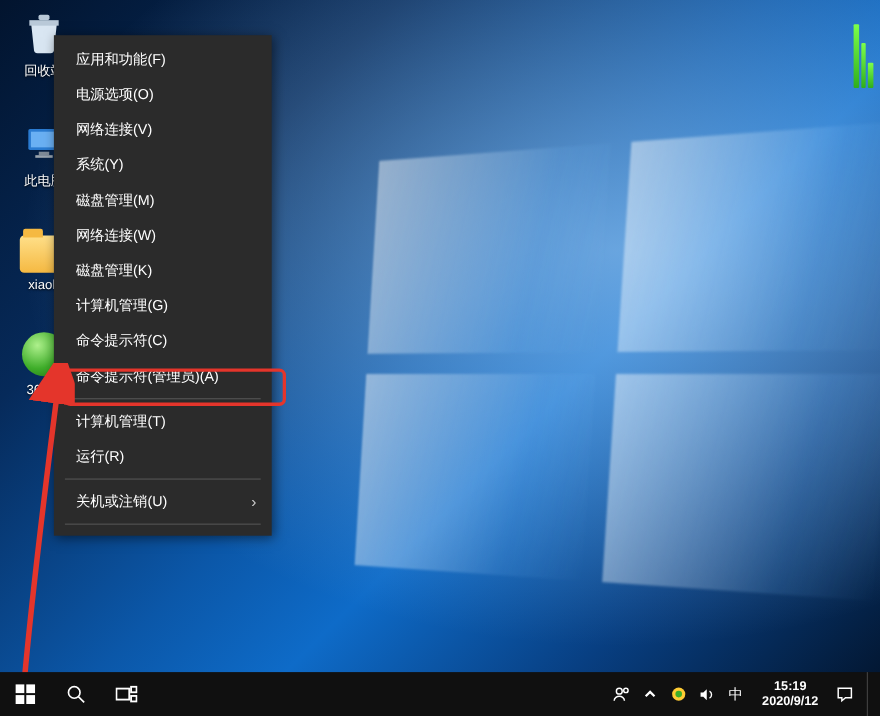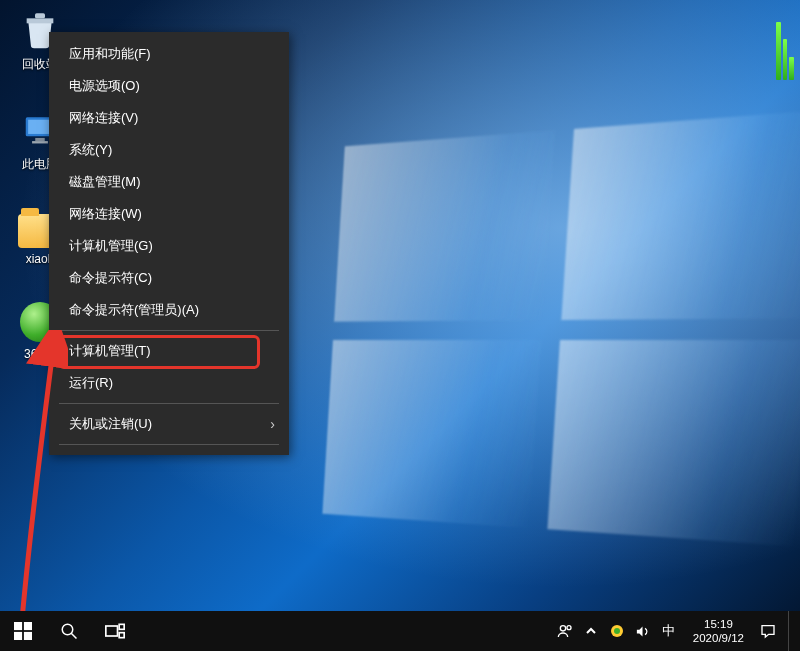--- a/index.html
+++ b/index.html
@@ -33,21 +33,21 @@
   .recycle .glyph svg { width: 40px; height: 40px; }
   .pc .glyph svg { width: 38px; height: 38px; }
   .folder .glyph { background: linear-gradient(#ffe08a,#f5b942); border-radius:4px; height:34px; margin-top:6px; position:relative; }
   .folder .glyph::before { content:""; position:absolute; left:3px; top:-6px; width:18px; height:8px; background:#f5b942; border-radius:2px 2px 0 0; }
   .greenball .glyph { background: radial-gradient(circle at 35% 30%, #aef08c, #3fae2a 55%, #1e6b12); border-radius:50%; width:40px; height:40px; }
 
   
   .ctxmenu {
     position: absolute;
     left: 49px; top: 32px;
-    width: 240px;
+    width: 198px;
     background: #2b2b2b;
     color: #fff;
     font-size: 13px;
     padding: 6px 0;
     box-shadow: 2px 2px 10px rgba(0,0,0,0.5);
   }
   .ctxmenu .item {
     padding: 8px 14px 8px 20px;
     line-height: 16px;
     display:flex; align-items:center; justify-content:space-between;
@@ -75,21 +75,21 @@
   .taskbar {
     position:absolute; left:0; bottom:0; width:100%; height:40px;
     background:#101010; color:#fff;
     display:flex; align-items:center; justify-content:space-between;
     padding: 0 6px 0 0;
   }
   .taskbar .left { display:flex; align-items:center; height:100%; }
   .taskbar .tbtn { width:46px; height:100%; display:flex; align-items:center; justify-content:center; }
   .taskbar .right { display:flex; align-items:center; gap:6px; height:100%; }
   .tray-icon { width:20px; height:40px; display:flex; align-items:center; justify-content:center; font-size:13px; }
-  .clock { text-align:center; font-size:11.5px; line-height:14px; padding:0 8px; }
+  .clock { text-align:center; font-size:11.5px; line-height:14px; padding:0 8px;font-weight:bold; }
   .showdesk { width:6px; height:100%; border-left:1px solid #444; margin-left:4px; }
 
   .ime-badge { font-size:13px; font-family:"Microsoft YaHei"; }
 
   
   .volmeter { position:absolute; right:6px; top:22px; width:18px; height:58px; display:flex; gap:2px; }
   .volmeter .bar { width:5px; background:linear-gradient(#7dff4a,#2fae1c); border-radius:1px; }
 
 </style>
 </head>
@@ -153,20 +153,23 @@
         <span>网络连接(V)</span>
       </div>
     <div class="item">
         <span>系统(Y)</span>
       </div>
     <div class="item">
         <span>磁盘管理(M)</span>
       </div>
     <div class="item">
         <span>网络连接(W)</span>
+      </div>
+    <div class="item">
+        <span>磁盘管理(K)</span>
       </div>
     <div class="item">
         <span>计算机管理(G)</span>
       </div>
     <div class="item">
         <span>命令提示符(C)</span>
       </div>
     <div class="item">
         <span>命令提示符(管理员)(A)</span>
       </div>

